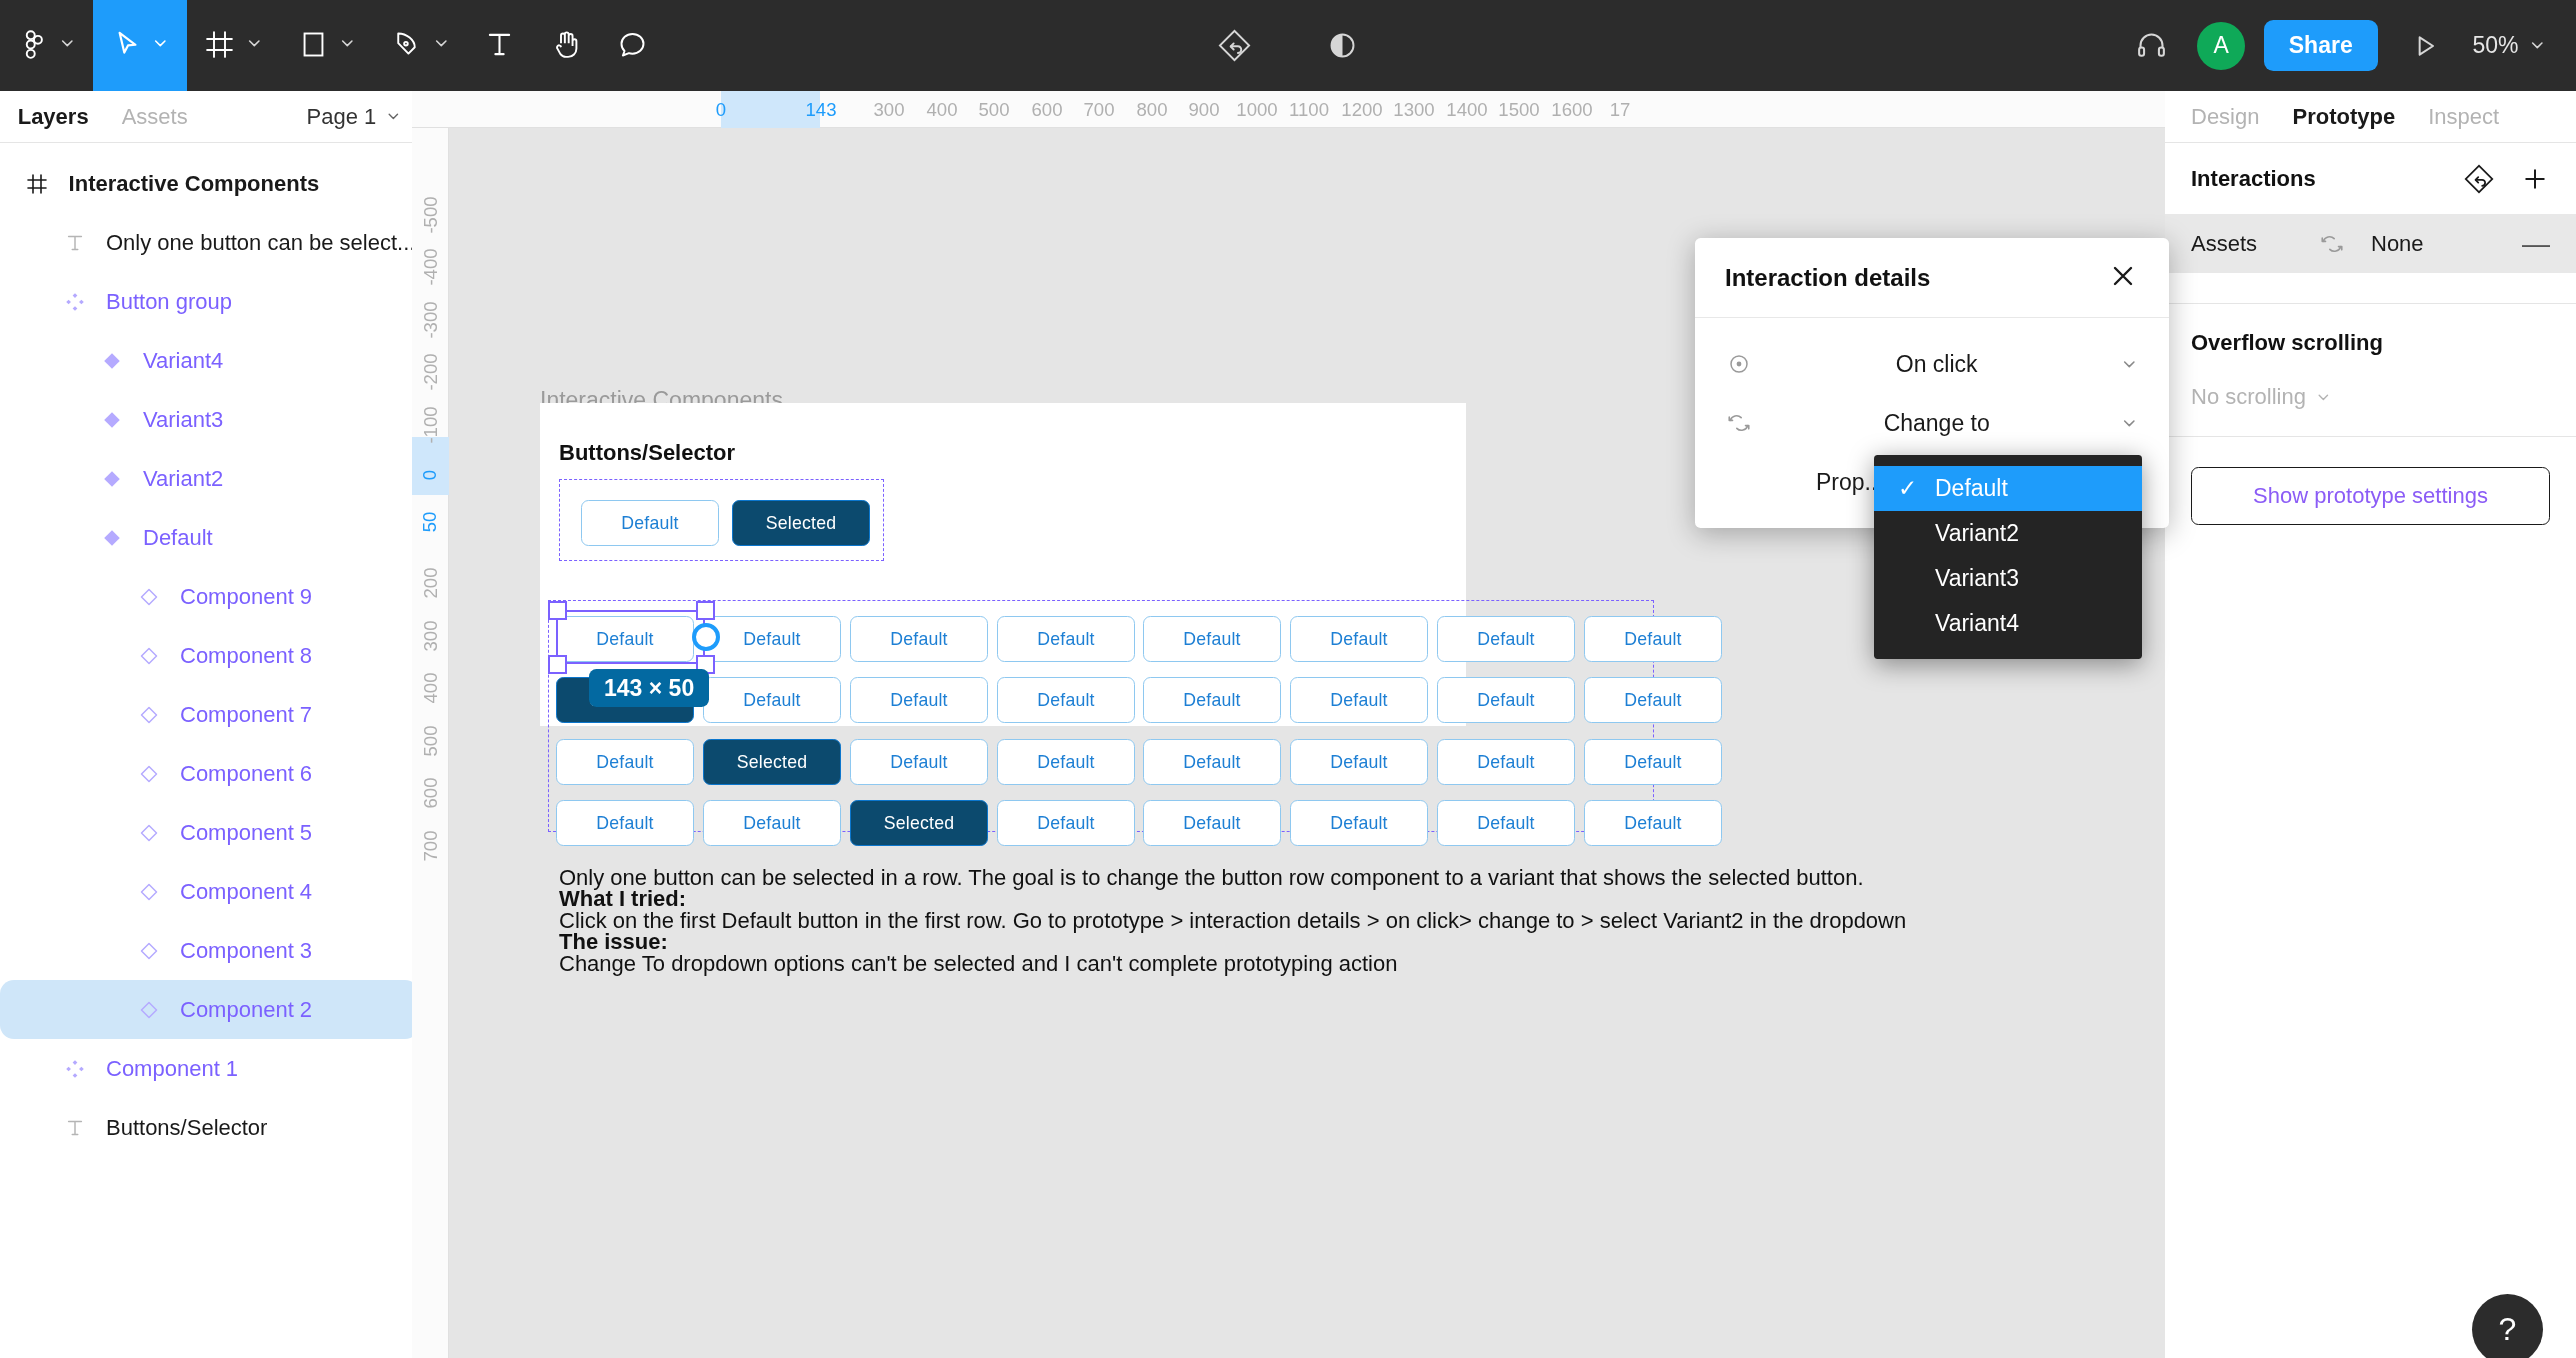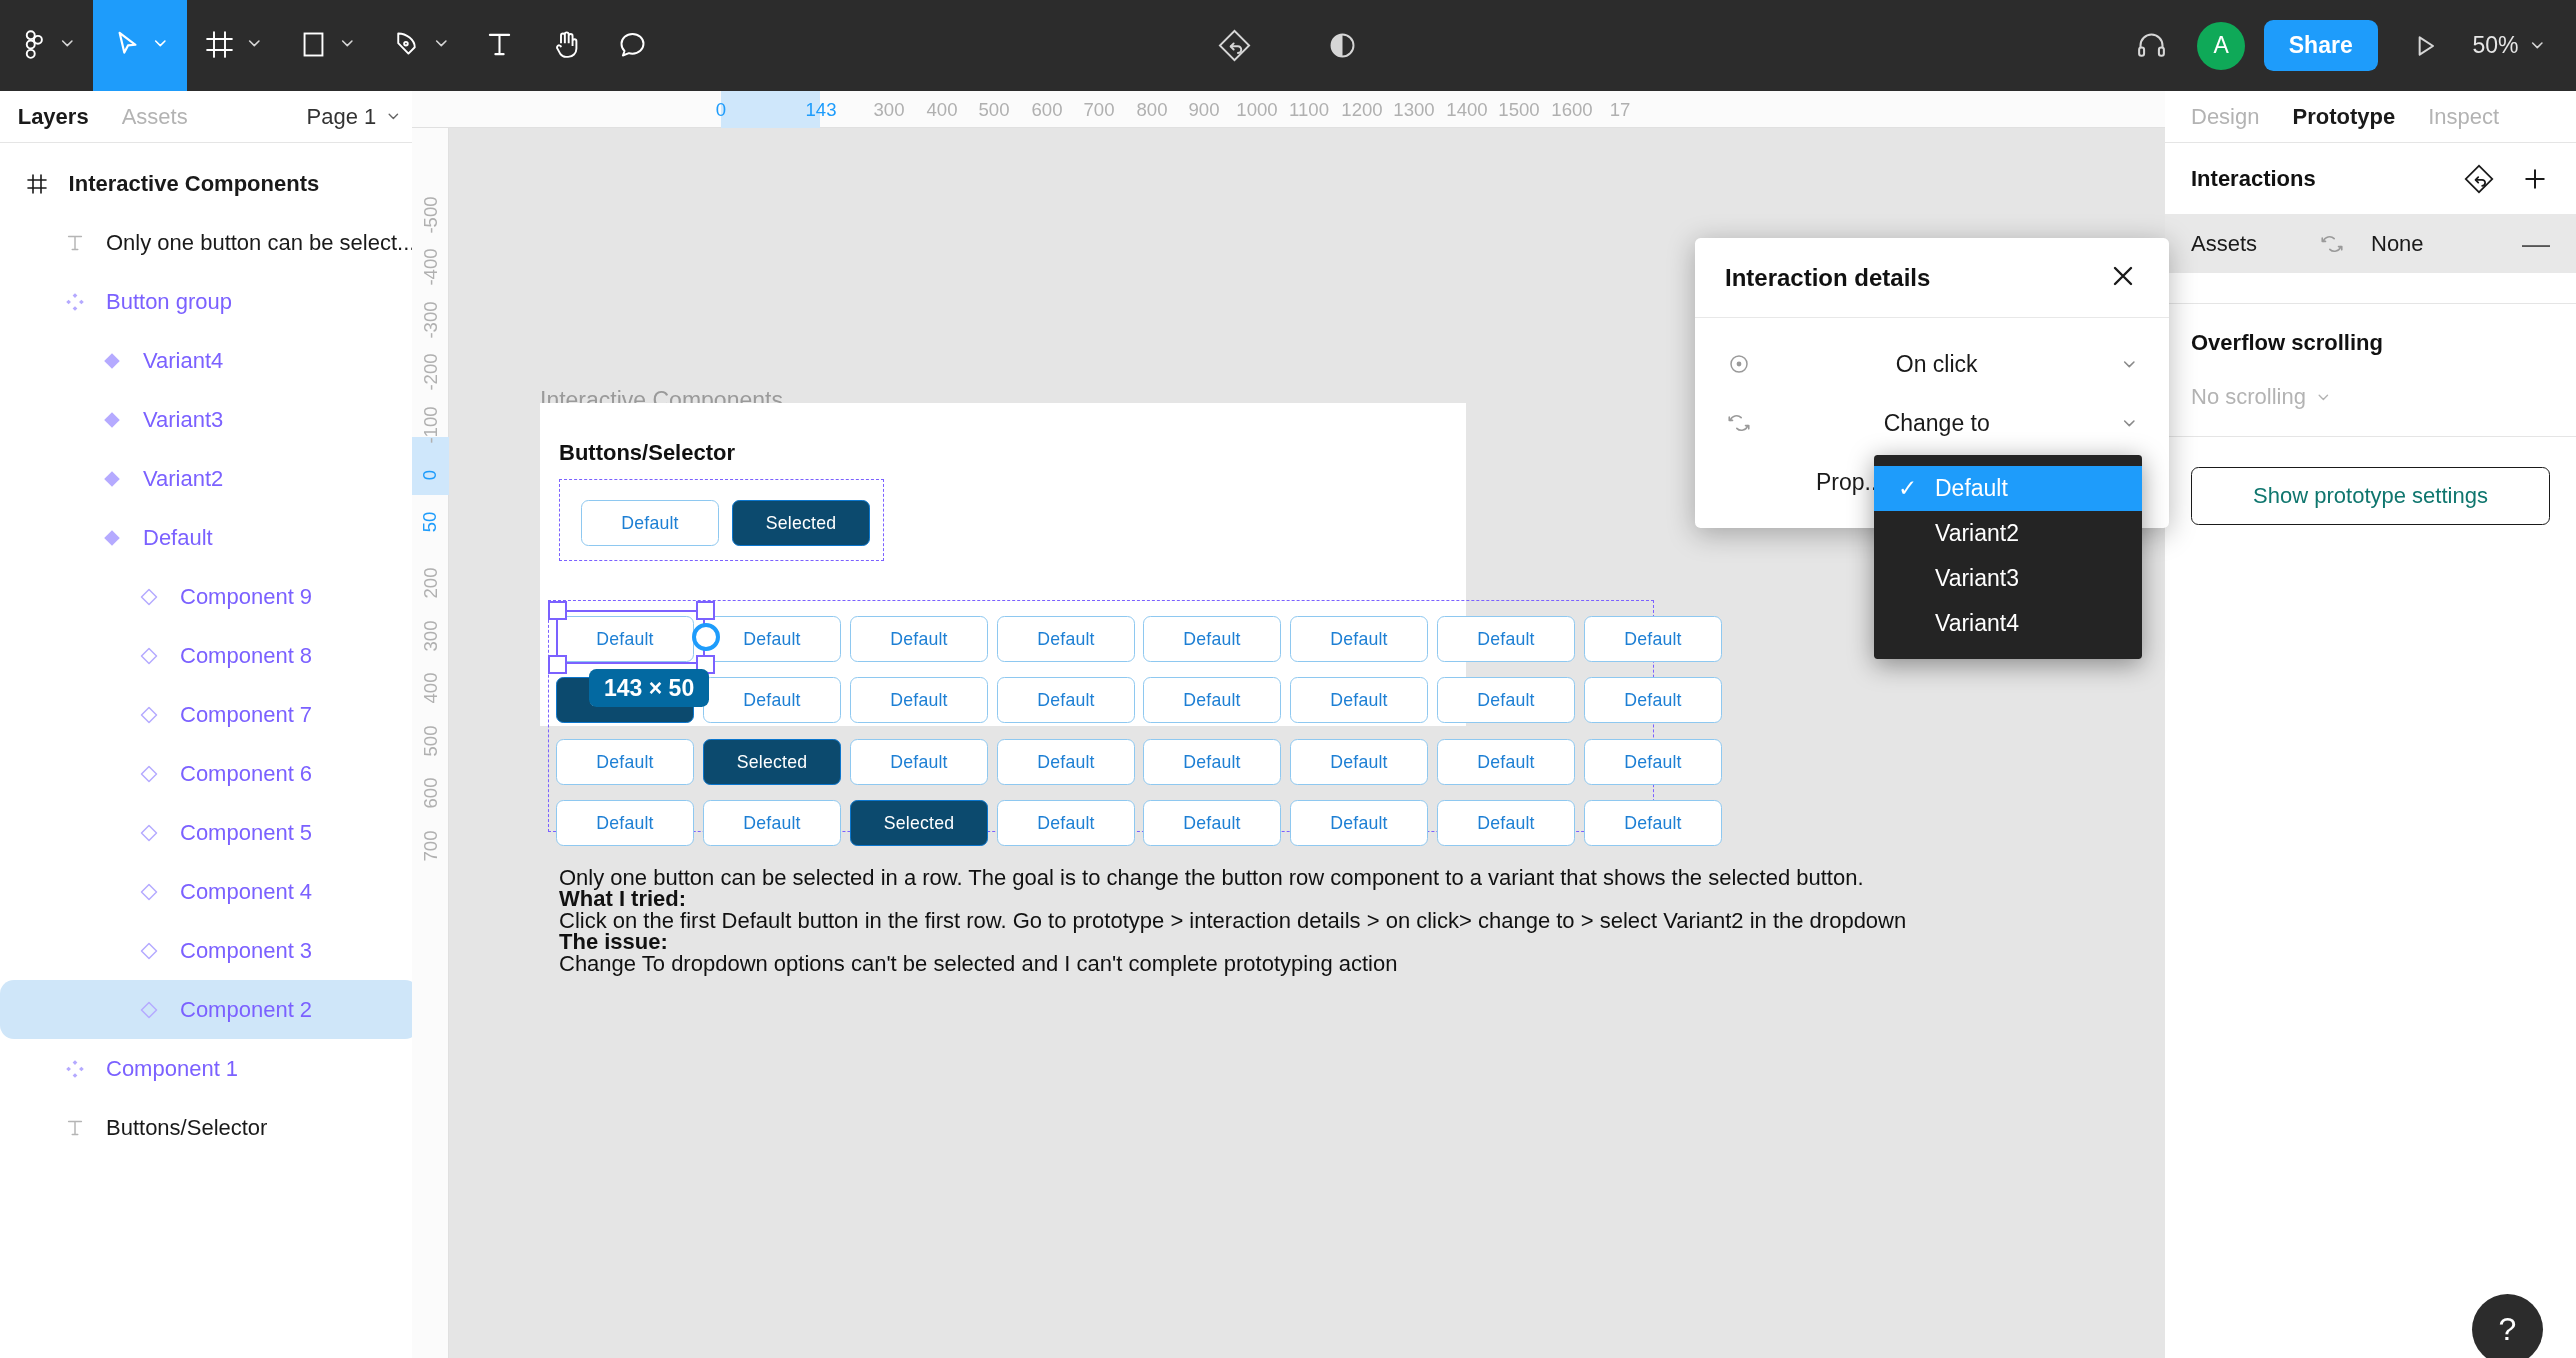--- a/index.html
+++ b/index.html
@@ -170,21 +170,21 @@
   .ir-minus { font-size: 28px; color: #555; cursor: pointer; }
   .rp-divider { height: 0.9px; background: #e5e5e5; margin-top: 30px; }
   .rp-block { padding: 26px; }
   .rp-block .rp-title { margin-bottom: 28px; }
   .rp-value {
     font-size: 22px; color: #b3b3b3; display: flex; align-items: center; gap: 9.3px;
   }
   .proto-btn {
     display: block; width: calc(100% - 52px); margin: 0 26px; height: 58px;
     border: 1.9px solid #1a1a1a; border-radius: 7.4px; background: #fff;
-    font-size: 22px; font-family: inherit; color: #0f766e; cursor: pointer;
+    font-size: 22px; font-family: inherit; color: #8b5cf6; cursor: pointer;
   }
   .dialog-box {
     position: absolute; left: 1695px; top: 238px; width: 474px; height: 290px;
     background: #fff; border-radius: 5.6px;
     box-shadow: 0 5.6px 28px rgba(0,0,0,.28); z-index: 30;
   }
   .dlg-head {
     height: 80px; display: flex; align-items: center; justify-content: space-between;
     padding: 0 30px; border-bottom: 0.9px solid #e8e8e8;
   }

